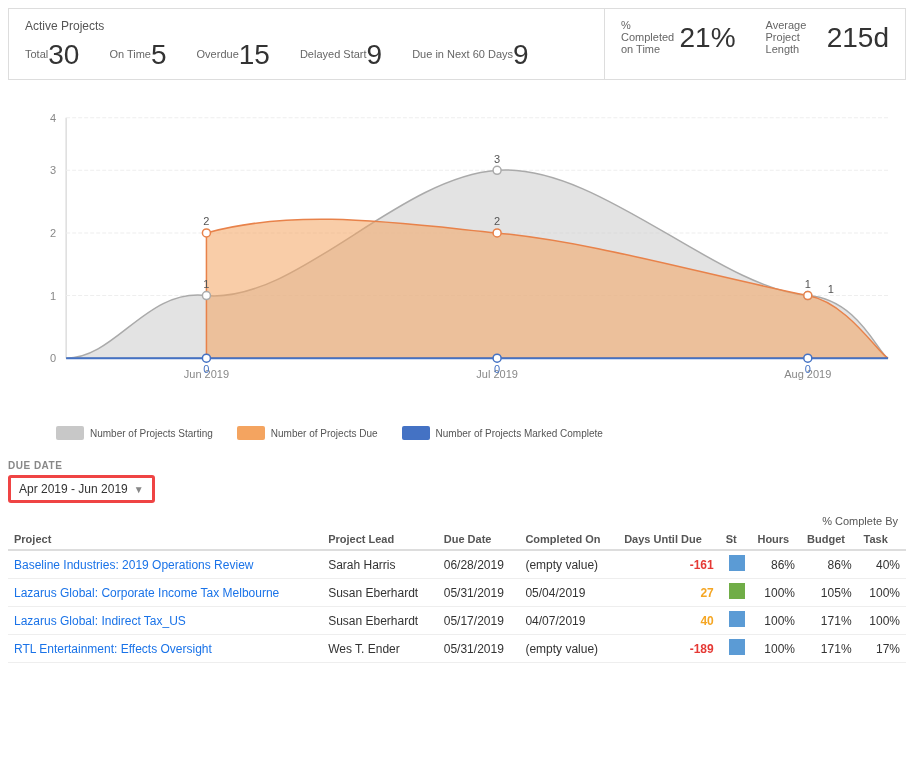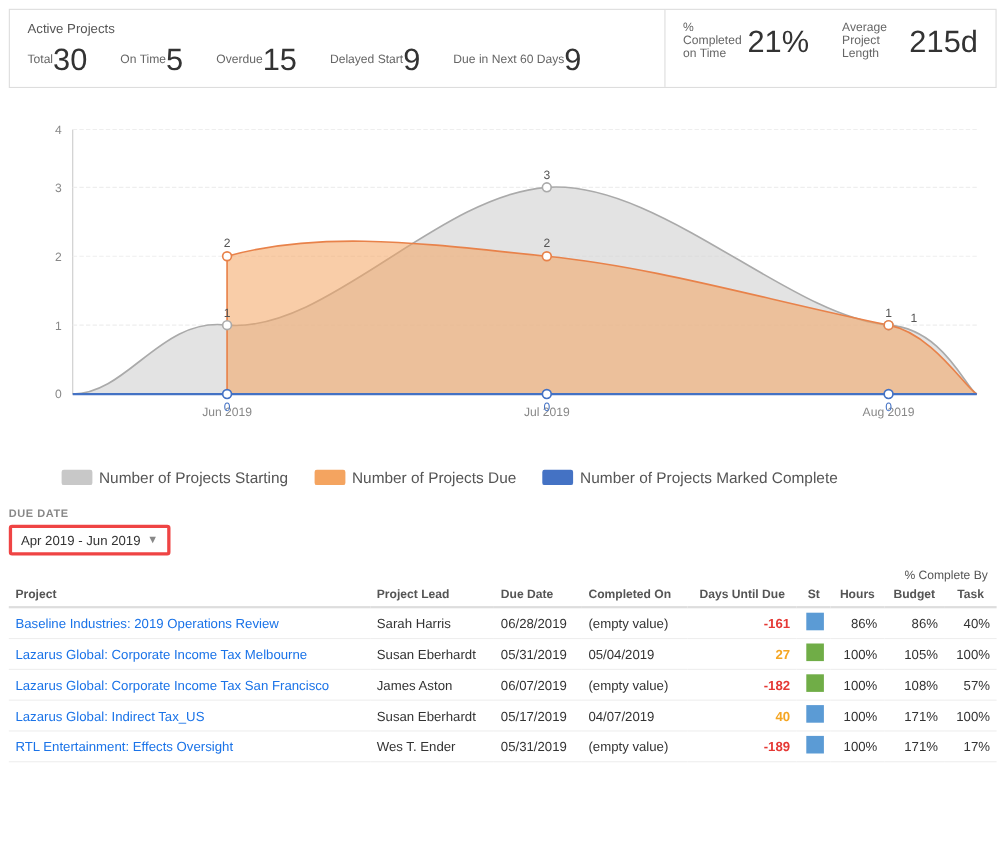--- a/index.html
+++ b/index.html
@@ -65,21 +65,21 @@
       display: flex;
       gap: 24px;
       align-items: center;
       margin-top: 8px;
       padding-left: 40px;
     }
     .legend-item {
       display: flex;
       align-items: center;
       gap: 6px;
-      font-size: 14px;
+      font-size: 10px;
       color: #555;
     }
     .legend-color {
       width: 28px;
       height: 14px;
       border-radius: 2px;
     }
 
     
     .filter-section {
@@ -129,21 +129,21 @@
     thead tr th {
       border-bottom: 2px solid #ddd;
       padding: 4px 6px;
       text-align: left;
       font-weight: 600;
       color: #555;
       font-size: 11px;
       white-space: nowrap;
     }
     thead tr th.right {
-      text-align: center;
+      text-align: left;
       margin-top: 31px;
     }
     tbody tr td {
       padding: 4px 6px;
       border-bottom: 1px solid #eee;
       vertical-align: middle;
       white-space: nowrap;
     }
     tbody tr td.right {
       text-align: right;
@@ -343,31 +343,20 @@
           <td>Susan Eberhardt</td>
           <td>05/31/2019</td>
           <td>05/04/2019</td>
           <td class="right"><span class="days-positive">27</span></td>
           <td class="right"><span class="status-green"></span></td>
           <td class="right">100%</td>
           <td class="right">105%</td>
           <td class="right">100%</td>
         </tr>
         <tr>
-          <td><a class="project-link">Lazarus Global: Corporate Income Tax San Francisco</a></td>
-          <td>James Aston</td>
-          <td>06/07/2019</td>
-          <td>(empty value)</td>
-          <td class="right"><span class="days-negative">-182</span></td>
-          <td class="right"><span class="status-green"></span></td>
-          <td class="right">100%</td>
-          <td class="right">108%</td>
-          <td class="right">57%</td>
-        </tr>
-        <tr>
           <td><a class="project-link">Lazarus Global: Indirect Tax_US</a></td>
           <td>Susan Eberhardt</td>
           <td>05/17/2019</td>
           <td>04/07/2019</td>
           <td class="right"><span class="days-positive">40</span></td>
           <td class="right"><span class="status-blue"></span></td>
           <td class="right">100%</td>
           <td class="right">171%</td>
           <td class="right">100%</td>
         </tr>

